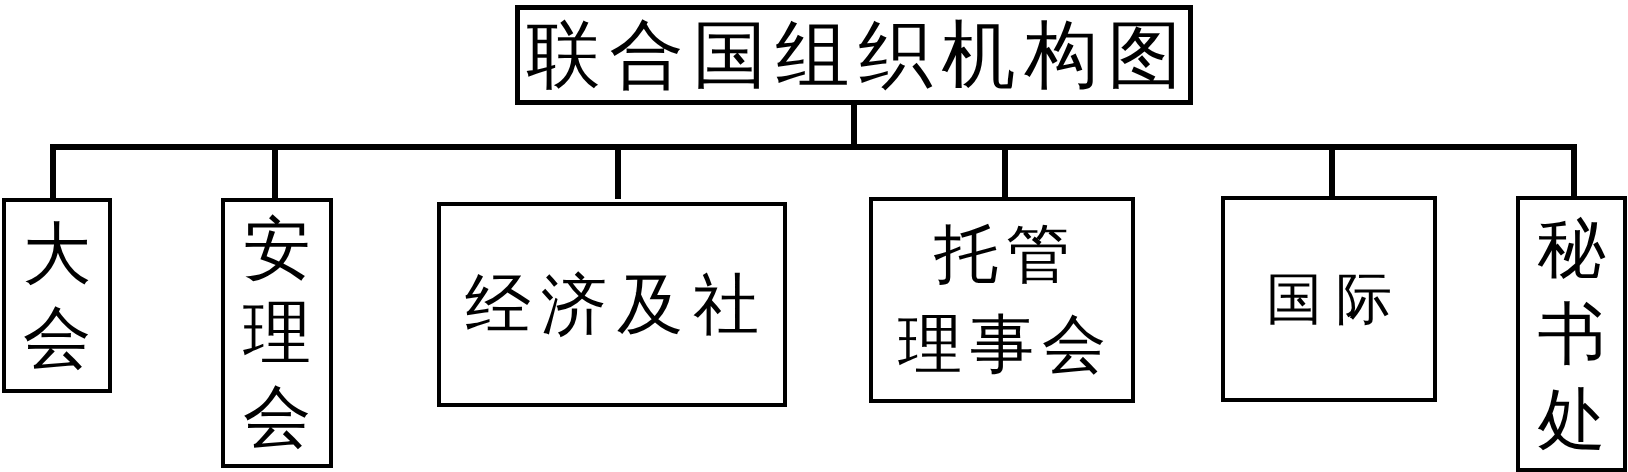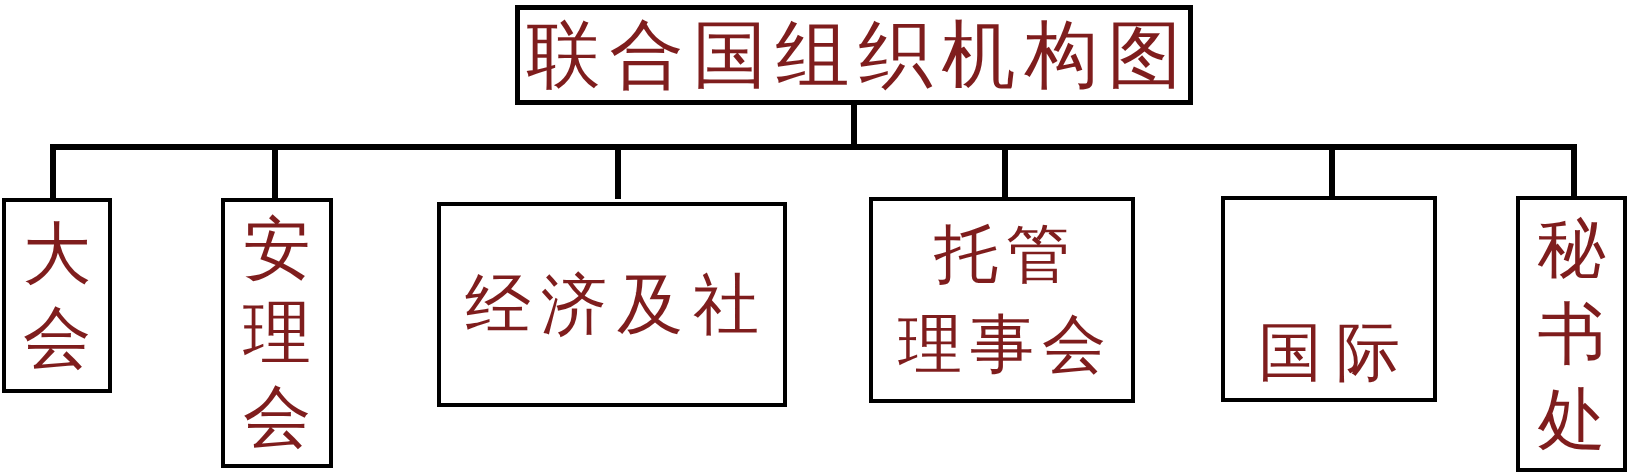--- a/index.html
+++ b/index.html
@@ -6,21 +6,21 @@
     margin: 0;
     padding: 0;
     background: #ffffff;
   }
   .canvas {
     position: relative;
     width: 1628px;
     height: 472px;
     background: #ffffff;
     font-family: "Liberation Serif", "DejaVu Serif", serif;
-    color: #7f1d1d;
+    color: #000000;
     overflow: hidden;
   }
   .box {
     position: absolute;
     border: 5px solid #000000;
     background: #ffffff;
     box-sizing: border-box;
     display: flex;
     flex-direction: column;
     align-items: center;
@@ -54,21 +54,21 @@
   .n1 { left: 2px;    top: 198px; width: 110px; height: 195px; font-size: 68px; line-height: 84px; }
   
   .n2 { left: 221px;  top: 198px; width: 112px; height: 270px; font-size: 68px; line-height: 84px; }
   
   .n3 { left: 437px;  top: 202px; width: 350px; height: 205px; font-size: 66px; line-height: 92px; letter-spacing: 10px; }
   .n3 .line { margin-left: 10px; }
   
   .n4 { left: 869px;  top: 197px; width: 266px; height: 206px; font-size: 64px; line-height: 90px; letter-spacing: 8px; }
   .n4 .line { margin-left: 8px; }
   
-  .n5 { left: 1221px; top: 196px; width: 216px; height: 206px; font-size: 64px; line-height: 90px; letter-spacing: 14px; justify-content: flex-end; }
+  .n5 { left: 1221px; top: 196px; width: 216px; height: 206px; font-size: 56px; line-height: 90px; letter-spacing: 14px; }
   .n5 .line { margin-left: 14px; }
   
   .n6 { left: 1516px; top: 196px; width: 111px; height: 276px; font-size: 68px; line-height: 86px; }
 </style>
 </head>
 <body>
 
 <div class="canvas">
 
   <div class="box title-box">

